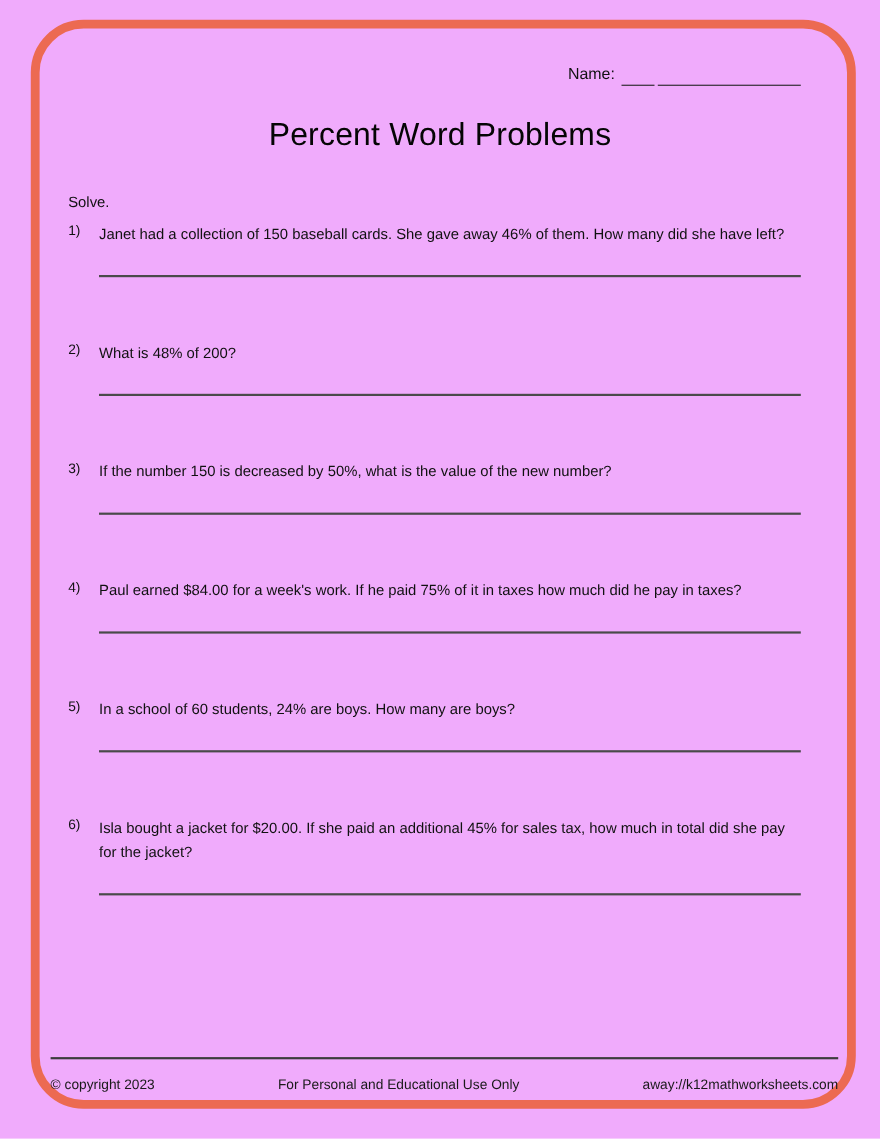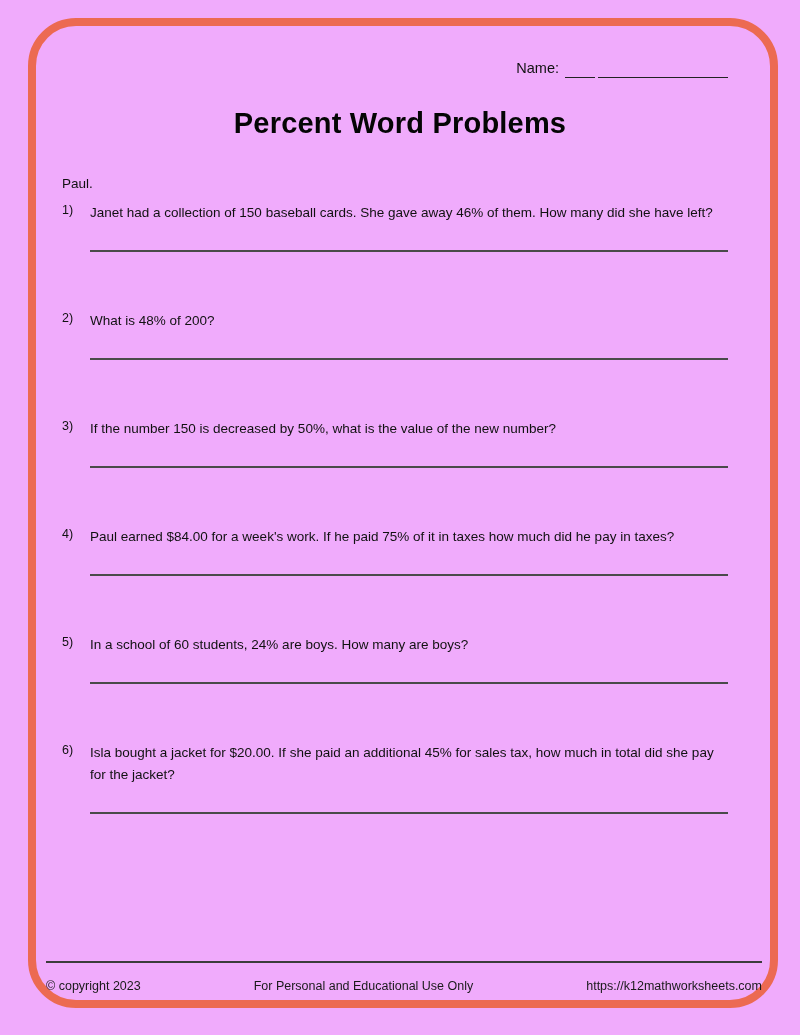--- a/index.html
+++ b/index.html
@@ -36,21 +36,21 @@
     border-bottom: 1.6px solid #222;
   }
   .name-line .seg1 { width: 30px; margin-right: 3px; }
   .name-line .seg2 { width: 130px; }
 
   .page-title {
     position: absolute;
     top: 107px; left: 0; right: 0;
     text-align: center;
     font-size: 29px;
-    font-weight: bold;
+    font-weight: normal;
     letter-spacing: 0.2px;
     color: #050505;
   }
 
   .content {
     position: absolute;
     left: 62px; right: 72px; top: 176px;
   }
   .solve {
     font-size: 13.5px;
@@ -103,21 +103,21 @@
     <span class="label">Name:</span>
     <span class="name-line">
         <span class="seg seg1"></span>
         <span class="seg seg2"></span>
       </span>
   </div>
 
   <h1 class="page-title">Percent Word Problems</h1>
 
   <div class="content">
-    <div class="solve">Paul.</div>
+    <div class="solve">Solve.</div>
 
     <div class="problem">
       <div class="num">1)</div>
       <div class="body">
         <div class="ptext">Janet had a collection of 150 baseball cards. She gave away 46% of them. How many did she have left?</div>
         <div class="answer-line"></div>
       </div>
     </div>
 
     <div class="problem">
@@ -157,16 +157,16 @@
       <div class="body">
         <div class="ptext">Isla bought a jacket for $20.00. If she paid an additional 45% for sales tax, how much in total did she pay for the jacket?</div>
         <div class="answer-line"></div>
       </div>
     </div>
   </div>
 
   <div class="footer">
     <span>© copyright 2023</span>
     <span>For Personal and Educational Use Only</span>
-    <a href="#">https://k12mathworksheets.com</a>
+    <a href="#">away://k12mathworksheets.com</a>
   </div>
 
 </div>
 
 </body></html>

